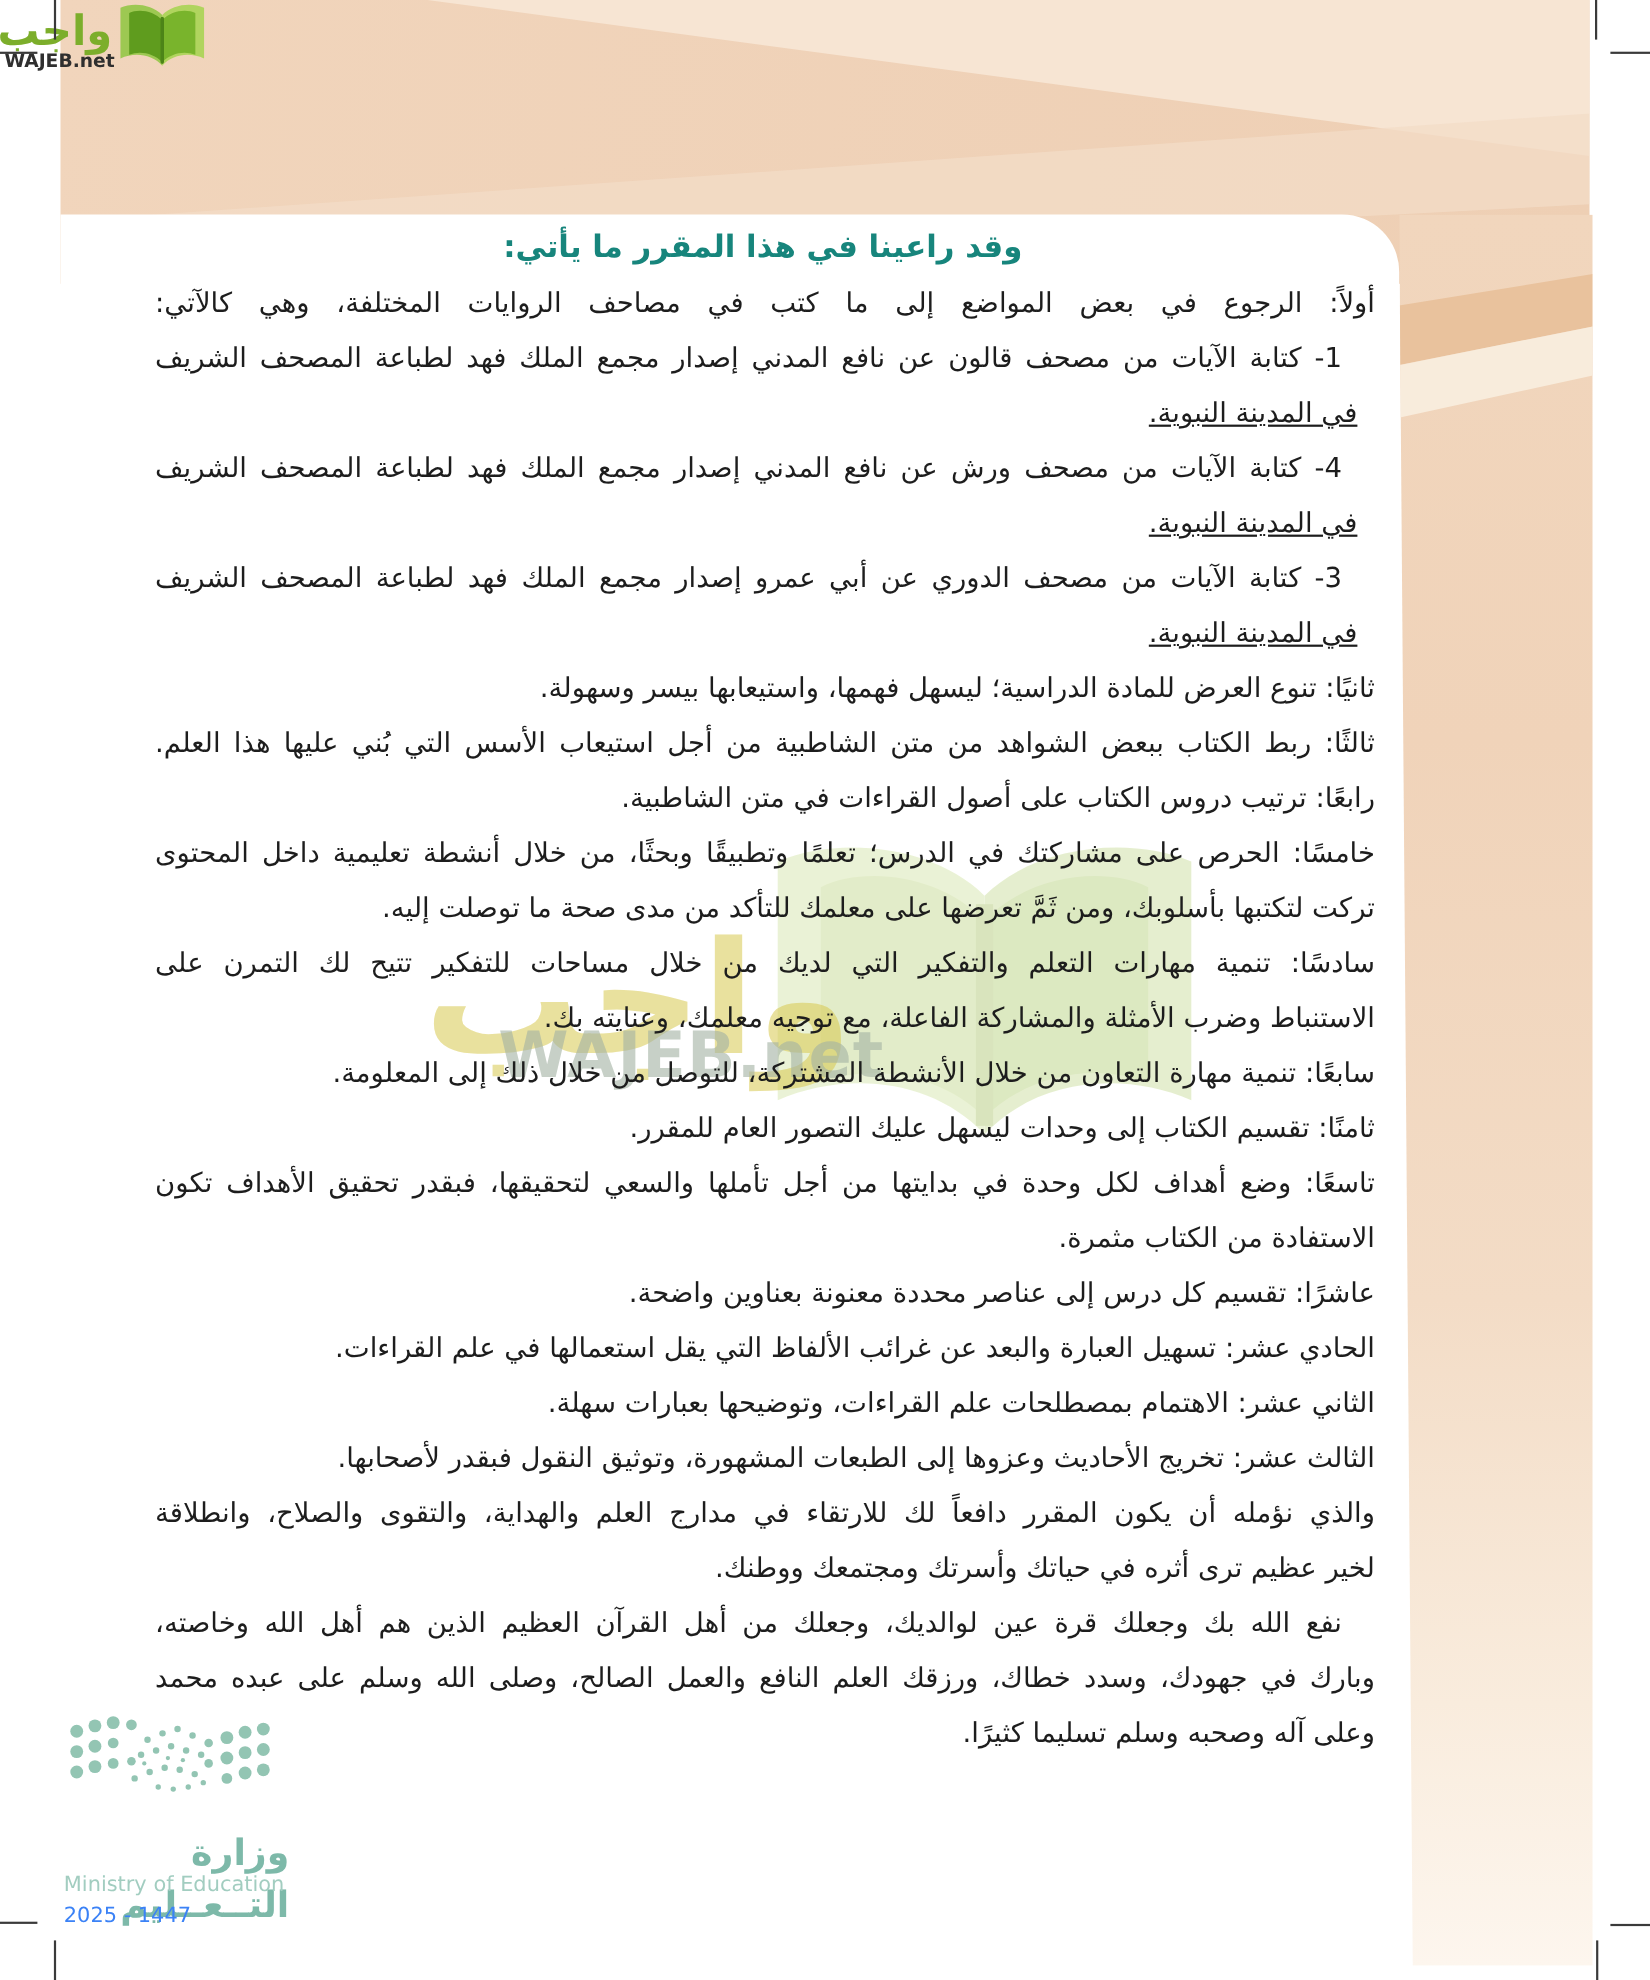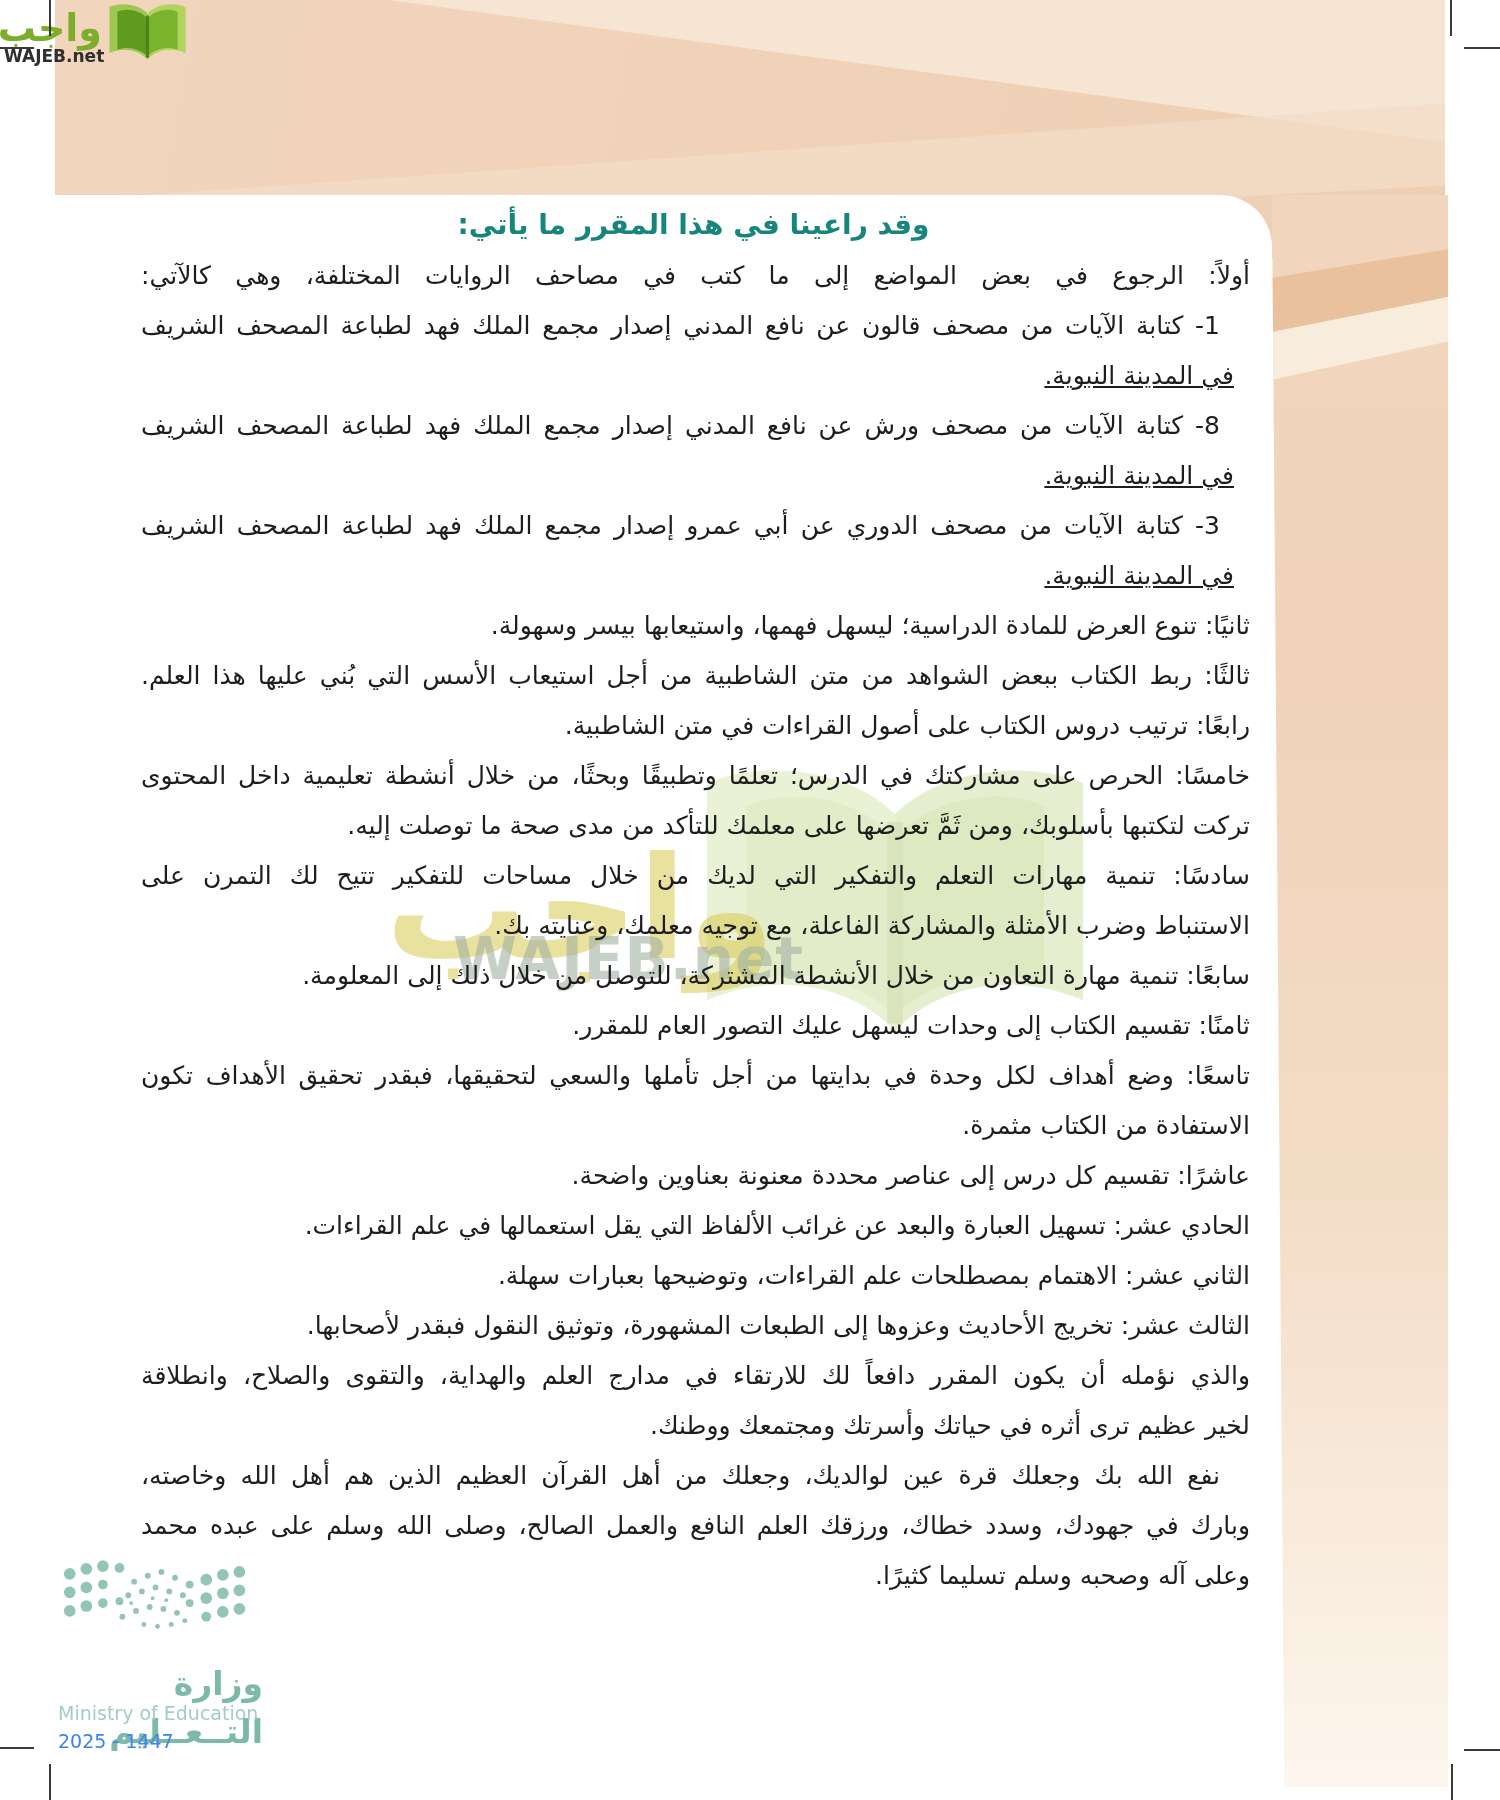--- a/index.html
+++ b/index.html
@@ -78,21 +78,21 @@
     <rect x="58" y="16" width="4" height="52" fill="#a5c163"></rect>
   </svg>
   <div class="wm wm-ar">واجب</div>
   <div class="wm wm-en">WAJEB.net</div>
 
   <div class="text">
     <div class="title-line">وقد راعينا في هذا المقرر ما يأتي:</div>
     <div class="line t-just">أولاً: الرجوع في بعض المواضع إلى ما كتب في مصاحف الروايات المختلفة، وهي كالآتي:</div>
     <div class="line t-just ind-md">1- كتابة الآيات من مصحف قالون عن نافع المدني إصدار مجمع الملك فهد لطباعة المصحف الشريف</div>
     <div class="line ind-sm">في المدينة النبوية.</div>
-    <div class="line t-just ind-md">8- كتابة الآيات من مصحف ورش عن نافع المدني إصدار مجمع الملك فهد لطباعة المصحف الشريف</div>
+    <div class="line t-just ind-md">4- كتابة الآيات من مصحف ورش عن نافع المدني إصدار مجمع الملك فهد لطباعة المصحف الشريف</div>
     <div class="line ind-sm">في المدينة النبوية.</div>
     <div class="line t-just ind-md">3- كتابة الآيات من مصحف الدوري عن أبي عمرو إصدار مجمع الملك فهد لطباعة المصحف الشريف</div>
     <div class="line ind-sm">في المدينة النبوية.</div>
     <div class="line">ثانيًا: تنوع العرض للمادة الدراسية؛ ليسهل فهمها، واستيعابها بيسر وسهولة.</div>
     <div class="line t-just">ثالثًا: ربط الكتاب ببعض الشواهد من متن الشاطبية من أجل استيعاب الأسس التي بُني عليها هذا العلم.</div>
     <div class="line">رابعًا: ترتيب دروس الكتاب على أصول القراءات في متن الشاطبية.</div>
     <div class="line t-just">خامسًا: الحرص على مشاركتك في الدرس؛ تعلمًا وتطبيقًا وبحثًا، من خلال أنشطة تعليمية داخل المحتوى</div>
     <div class="line">تركت لتكتبها بأسلوبك، ومن ثَمَّ تعرضها على معلمك للتأكد من مدى صحة ما توصلت إليه.</div>
     <div class="line t-just">سادسًا: تنمية مهارات التعلم والتفكير التي لديك من خلال مساحات للتفكير تتيح لك التمرن على</div>
     <div class="line">الاستنباط وضرب الأمثلة والمشاركة الفاعلة، مع توجيه معلمك، وعنايته بك.</div>

